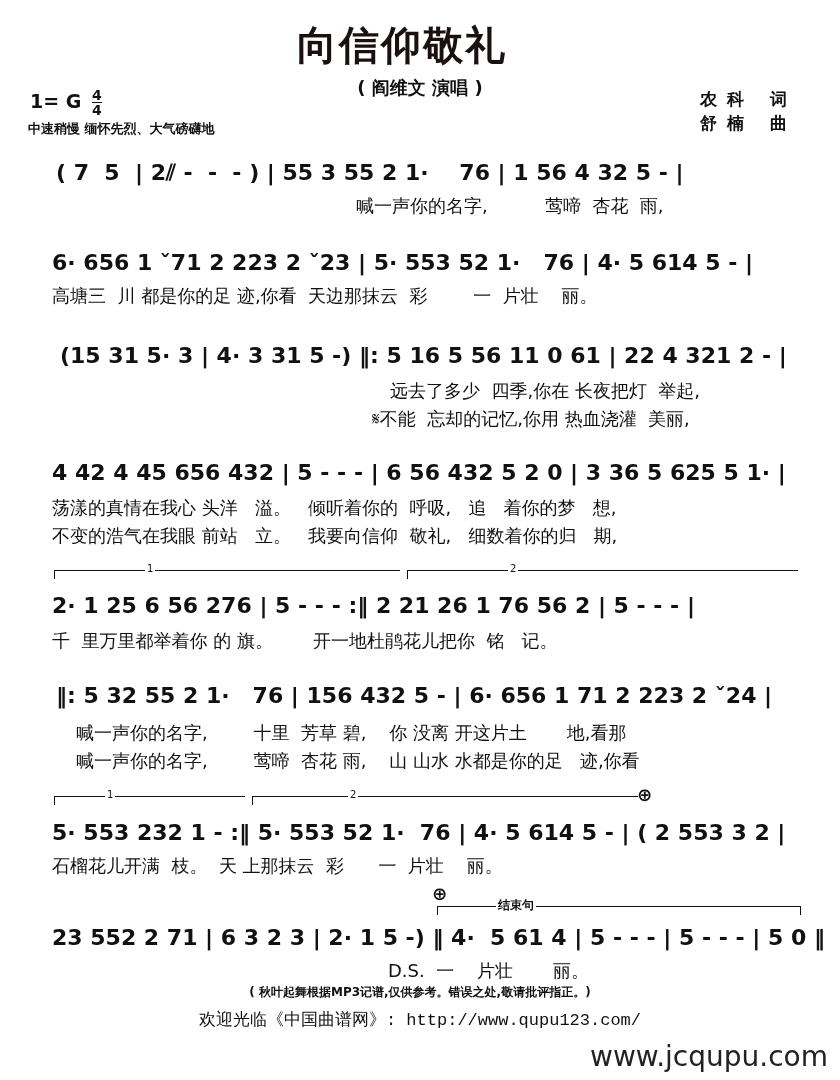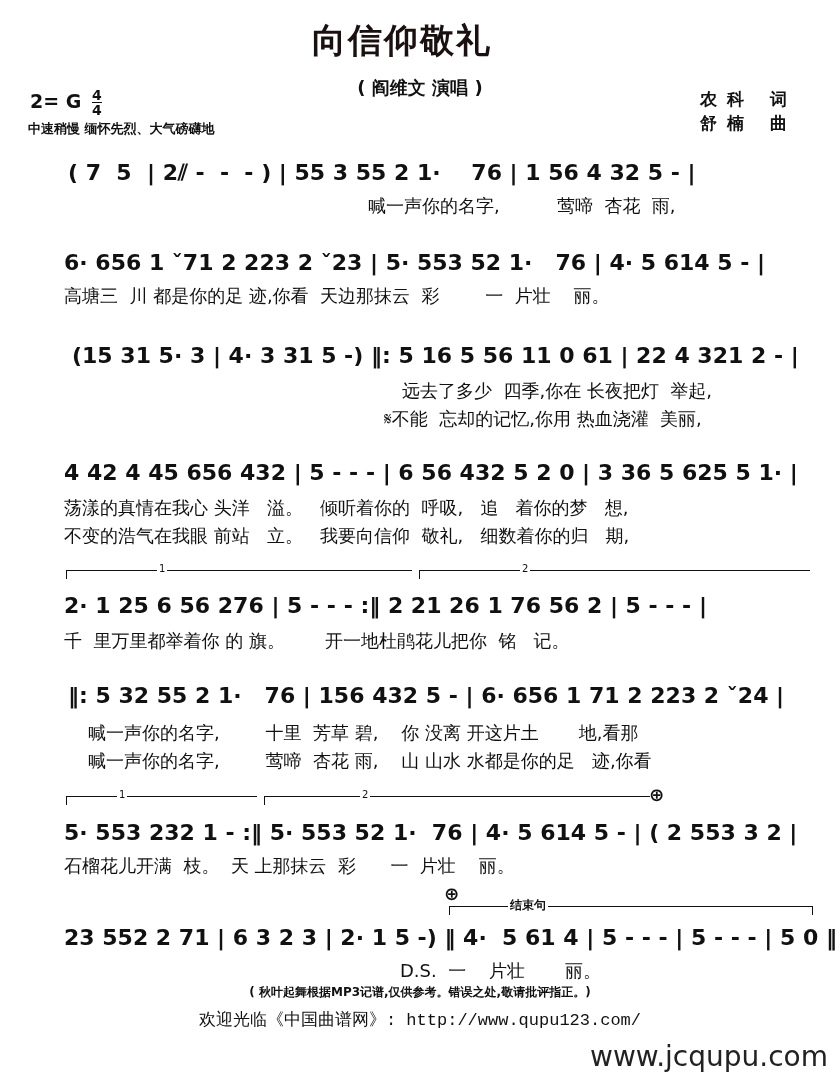--- a/index.html
+++ b/index.html
@@ -1,43 +1,43 @@
 <!DOCTYPE html>
 <html><head>
 <meta charset="utf-8">
 <style>
   html,body{margin:0;padding:0;background:#fff;}
   body{width:840px;height:1080px;position:relative;overflow:hidden;font-family:"DejaVu Sans","Liberation Sans",sans-serif;color:#111;}
   .abs{position:absolute;}
-  .title{left:0;width:804px;top:18px;text-align:center;font-size:34px;font-weight:bold;letter-spacing:2px;color:#1a1010;}
+  .title{left:0;width:804px;top:18px;text-align:center;font-size:40px;font-weight:bold;letter-spacing:2px;color:#1a1010;}
   .singer{left:0;width:840px;top:76px;text-align:center;font-size:18px;font-weight:bold;}
   .key{left:30px;top:88px;font-size:19px;font-weight:bold;}
   .frac{display:inline-block;vertical-align:middle;text-align:center;font-size:14px;line-height:14px;margin-left:4px;}
   .frac span{display:block;}
   .frac .num{border-bottom:1px solid #111;}
   .tempo{left:28px;top:120px;font-size:13px;font-weight:bold;}
   .credit{left:700px;font-size:17px;font-weight:bold;letter-spacing:10px;}
-  .row{left:16px;width:668px;}
+  .row{left:4px;width:668px;}
   .notes{position:absolute;left:0;font-family:"DejaVu Sans","Liberation Sans",sans-serif;font-weight:bold;font-size:22px;white-space:pre;}
   .lyr{position:absolute;font-family:"DejaVu Sans","Liberation Sans",sans-serif;font-size:18px;white-space:pre;}
   .volta{position:absolute;border-top:1.5px solid #111;border-left:1.5px solid #111;height:8px;}
   .volta.rclose{border-right:1.5px solid #111;}
   .vnum{position:absolute;font-size:10px;background:#fff;padding:0 2px;top:-8px;}
   .foot1{left:0;width:840px;top:984px;text-align:center;font-size:12px;font-weight:bold;}
   .foot2{left:0;width:840px;top:1008px;text-align:center;font-size:17px;font-family:"Liberation Mono","DejaVu Sans Mono",monospace;}
   .watermark{right:12px;top:1040px;font-size:28px;color:#222;}
   .coda{position:absolute;font-size:18px;font-weight:bold;}
 </style>
 </head>
 <body>
 
 <div class="abs title">向信仰敬礼</div>
 <div class="abs singer">( 阎维文 演唱 )</div>
 <div class="abs key">
-  <span>2= G</span>
+  <span>1= G</span>
   <span class="frac">
     <span class="num">4</span>
     <span>4</span>
   </span>
 </div>
 <div class="abs tempo">中速稍慢 缅怀先烈、大气磅礴地</div>
 <div class="abs credit" style="top:88px;">农科 词</div>
 <div class="abs credit" style="top:112px;">舒楠 曲</div>
 
 <div class="abs row" style="top:160px;height:70px;">

